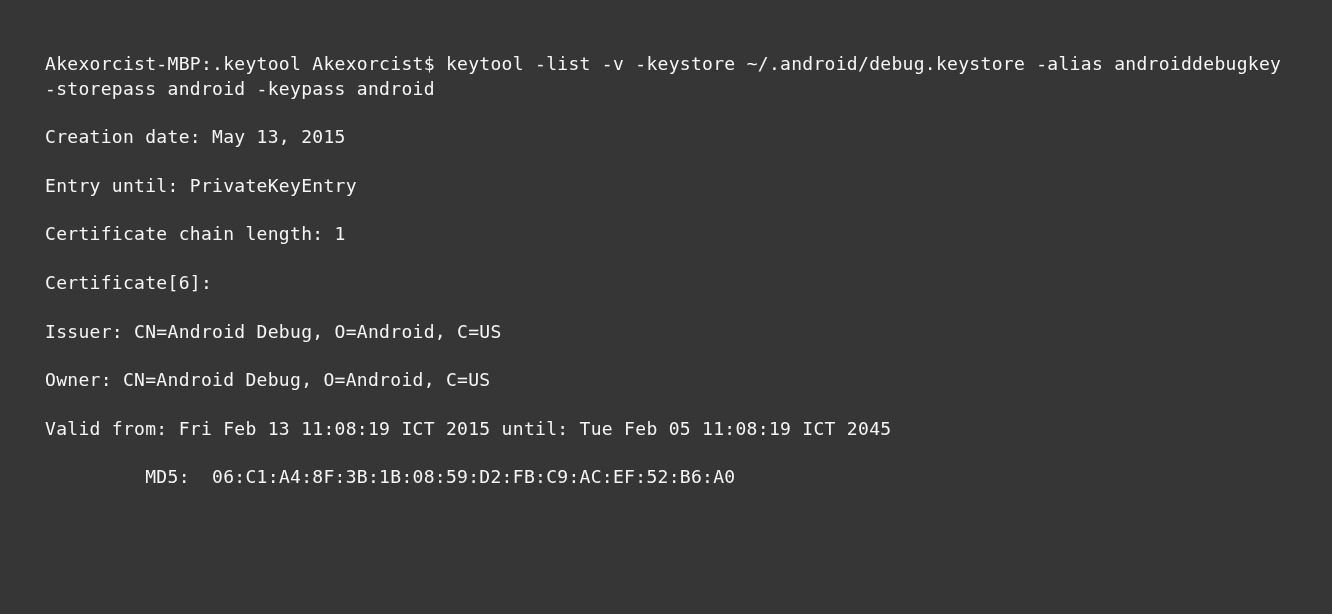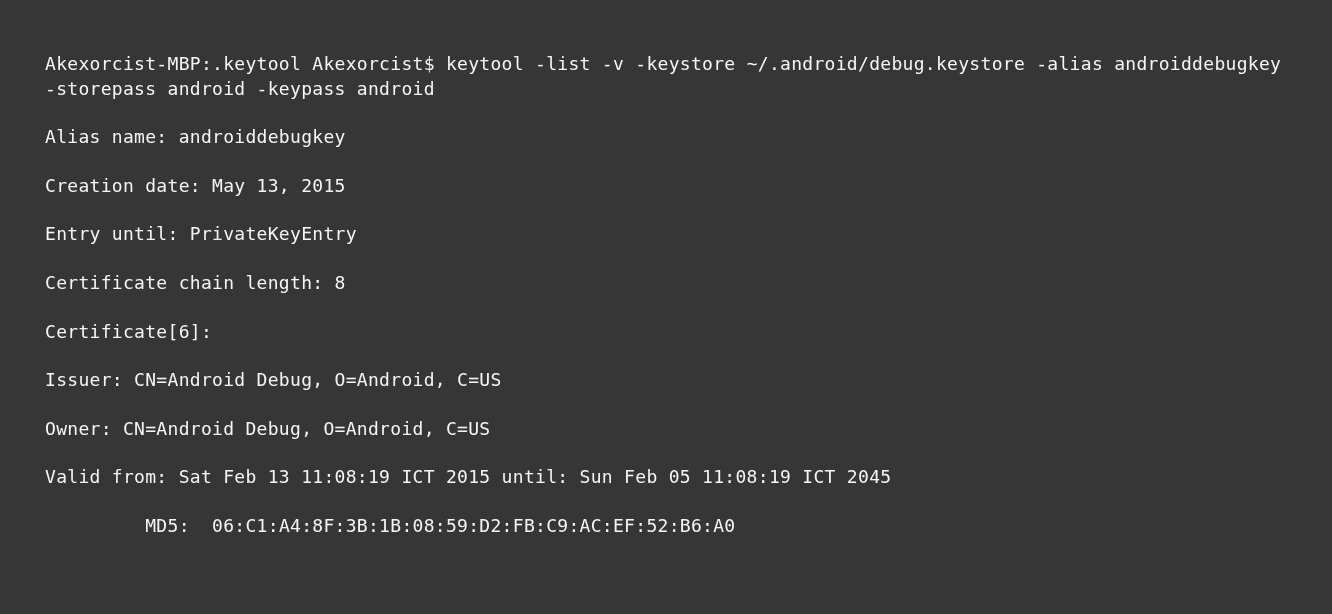--- a/index.html
+++ b/index.html
@@ -25,27 +25,26 @@
     }
     .line {
       display: block;
     }
   </style>
 </head>
 <body>
 
 <div class="terminal">
 <span class="line"><span>Akexorcist-MBP:.keytool Akexorcist$ </span><span>keytool -list -v -keystore ~/.android/debug.keystore -alias androiddebugkey -storepass android -keypass android</span></span>
-<span class="line">Alias name: androiddebugkey</span>
 <span class="line">Creation date: May 13, 2015</span>
 <span class="line">Entry until: PrivateKeyEntry</span>
-<span class="line">Certificate chain length: 8</span>
+<span class="line">Certificate chain length: 1</span>
 <span class="line">Certificate[6]:</span>
 <span class="line">Issuer: CN=Android Debug, O=Android, C=US</span>
 <span class="line">Owner: CN=Android Debug, O=Android, C=US</span>
-<span class="line">Valid from: Sat Feb 13 11:08:19 ICT 2015 until: Sun Feb 05 11:08:19 ICT 2045</span>
+<span class="line">Valid from: Fri Feb 13 11:08:19 ICT 2015 until: Tue Feb 05 11:08:19 ICT 2045</span>
 <span class="line">         MD5:  06:C1:A4:8F:3B:1B:08:59:D2:FB:C9:AC:EF:52:B6:A0</span>
 
 
 
 
 
 </div>
 
 </body></html>

